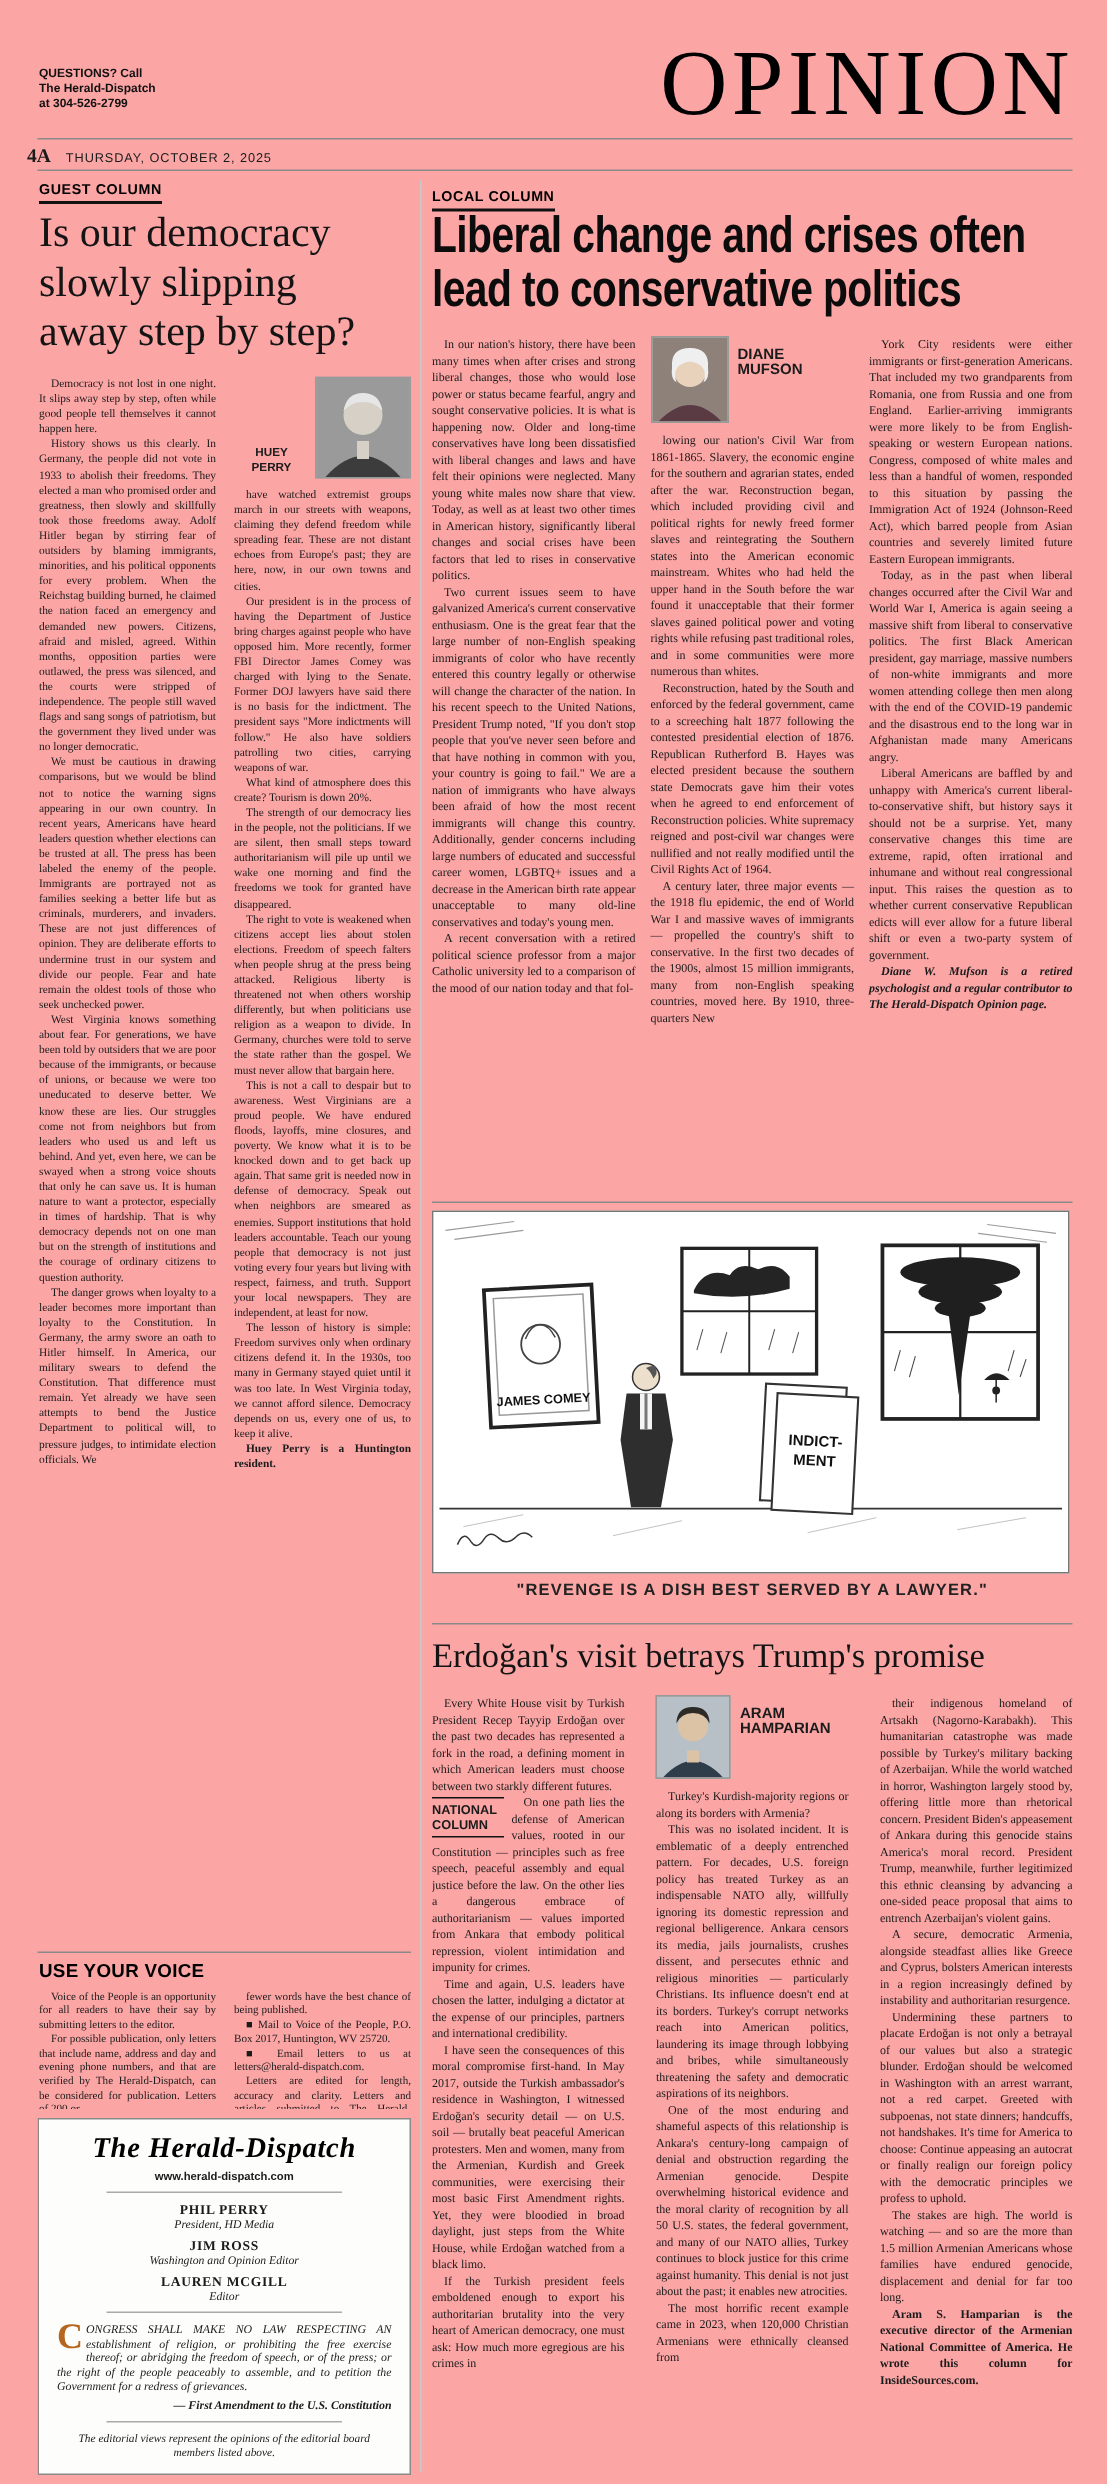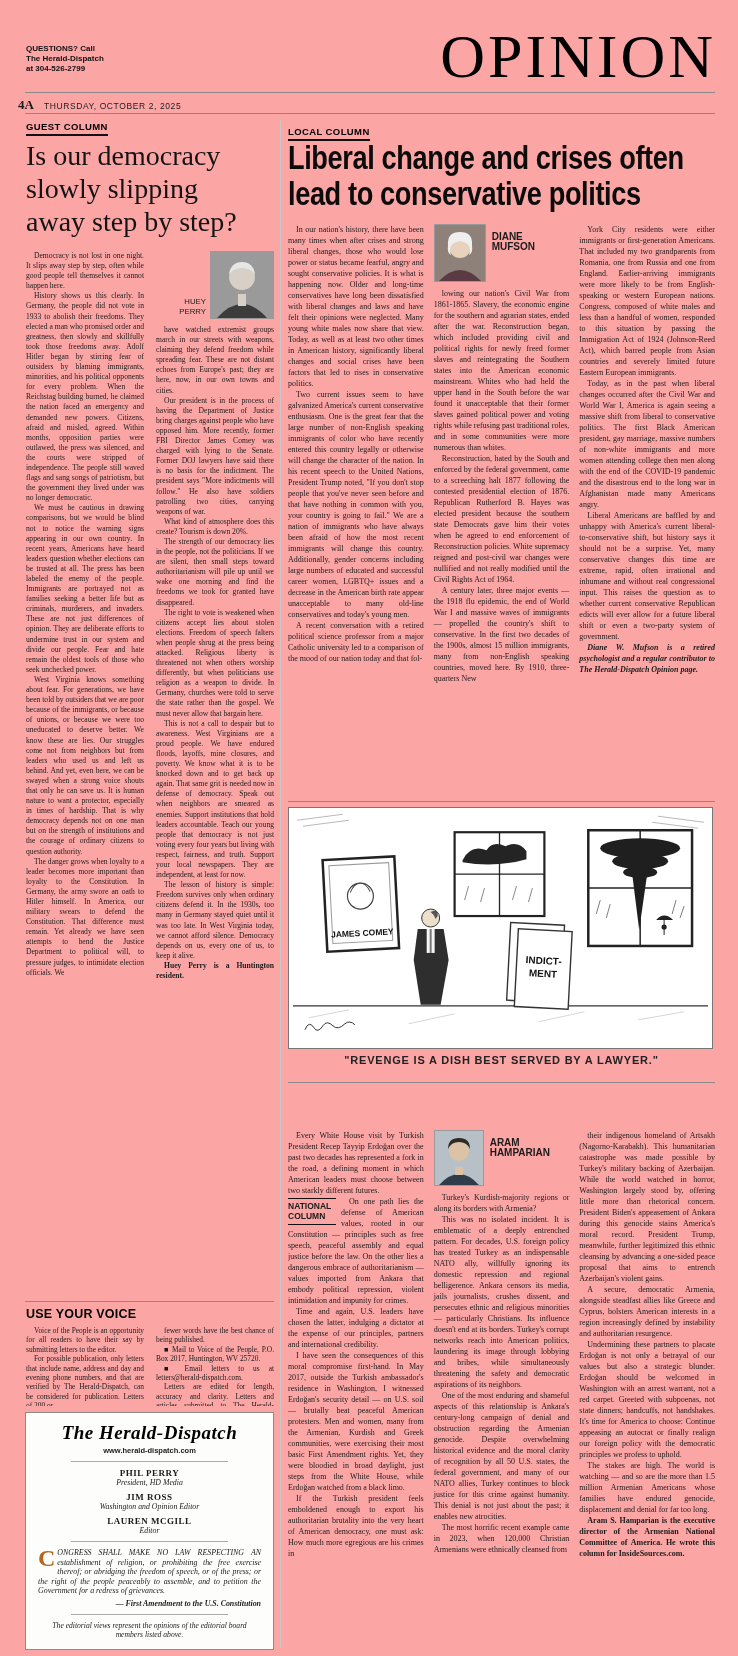--- a/index.html
+++ b/index.html
@@ -33,33 +33,33 @@
   .n-headline{ left:288px; top:1090px; width:427px; font-size:23px; line-height:28px;
                font-weight:normal; white-space:nowrap; color:#141414; }
 
   
   .cols{ display:flex; overflow:hidden; }
   .col{ flex:1; min-width:0; }
   .cols p{ margin:0; text-indent:8px; text-align:justify; }
   .g-cols{ left:26px; top:251px; width:248px; height:1042px; gap:12px; }
   .g-cols p{ font-size:7.6px; line-height:10.1px; }
   .l-cols{ left:288px; top:224px; width:427px; height:572px; gap:10px; }
-  .n-cols{ left:288px; top:1130px; width:427px; height:514px; gap:10px; }
+  .n-cols{ left:288px; top:1130px; width:427px; height:514px; gap:21px; }
   .l-cols p,.n-cols p{ font-size:8px; line-height:11px; }
   .sig{ font-weight:bold; }
   .bio{ font-weight:bold; }
   .bio.italic{ font-style:italic; }
   .rule-mid{ top:801px; left:288px; width:427px; right:auto; }
   .rule-nat{ top:1082px; left:288px; width:427px; right:auto; }
 
   
   .photo-row{ display:flex; align-items:flex-end; margin-bottom:6px; }
   .photo-row2{ display:flex; align-items:flex-start; margin-bottom:6px; }
-  .byline-name{ flex:1; font-family:"Liberation Sans",sans-serif; font-weight:normal;
-                font-size:7.8px; line-height:9.5px; text-align:right; padding:0 4px 3px 0; }
+  .byline-name{ flex:1; font-family:"Liberation Sans",sans-serif; font-weight:bold;
+                font-size:7.8px; line-height:9.5px; text-align:center; padding:0 4px 3px 0; }
   .byline-name2{ font-family:"Liberation Sans",sans-serif; font-weight:bold; font-size:10px;
                  line-height:10px; padding:8px 0 0 6px; }
   .photo{ flex-shrink:0; border:1px solid #999; background:#aaa; overflow:hidden; }
   .photo svg{ display:block; }
 
   
   .natbox{ float:left; width:48px; margin:2px 5px 2px 0; padding:3px 0;
            font-family:"Liberation Sans",sans-serif; font-weight:bold; font-size:8.5px;
            line-height:9.5px; border-top:1.5px solid #111; border-bottom:1.5px solid #111; }
 
@@ -271,20 +271,21 @@
         </g>
 
         <path d="M16 222 q4 -10 9 -2 q4 6 9 -2 q4 -6 10 0 q5 5 12 -2 q5 -4 10 1" stroke="#333" stroke-width="1" fill="none"></path>
       </svg>
     </div>
     <div class="cartoon-caption">"REVENGE IS A DISH BEST SERVED BY A LAWYER."</div>
   </div>
 
   <div class="abs rule rule-nat"></div>
 
+  <h1 class="abs n-headline">Erdoğan's visit betrays Trump's promise</h1>
   <div class="abs cols n-cols">
     <div class="col">
       <div>
           <p>Every White House visit by Turkish President Recep Tayyip Erdoğan over the past two decades has represented a fork in the road, a defining moment in which American leaders must choose between two starkly different futures.</p>
         </div>
       <div>
         <div class="natbox">
           <div>NATIONAL</div>
           <div>COLUMN</div>
         </div>

